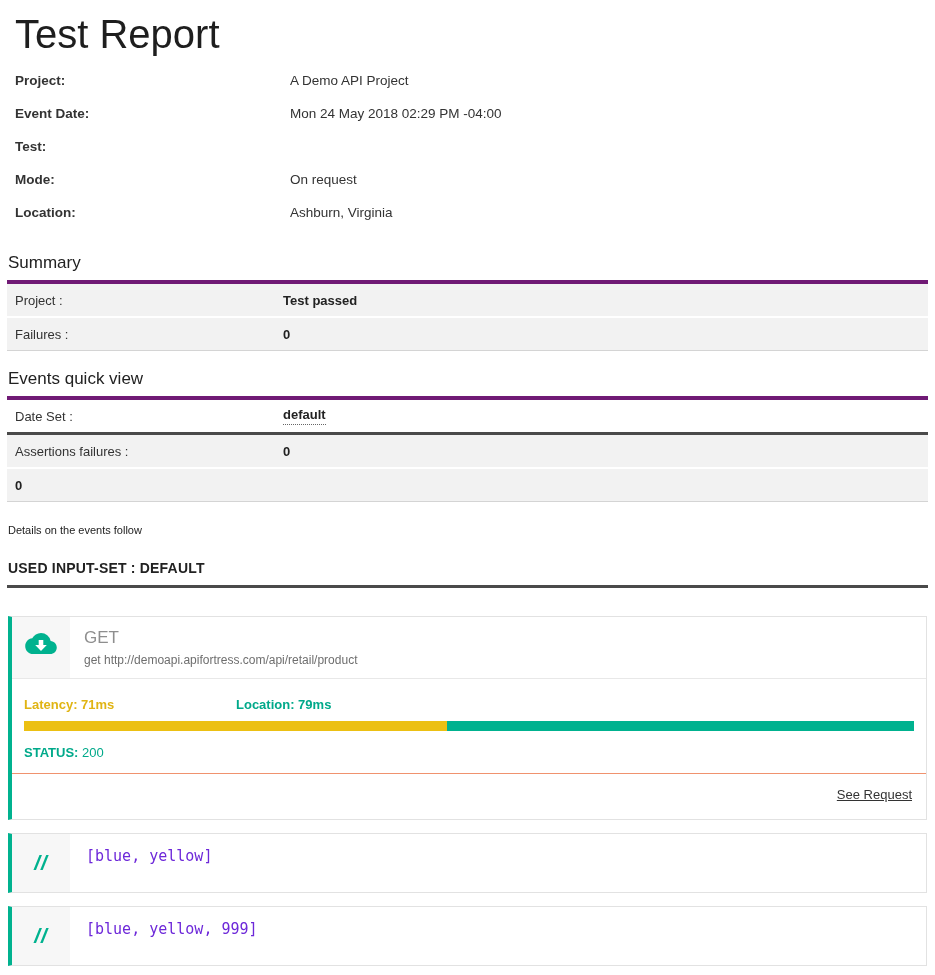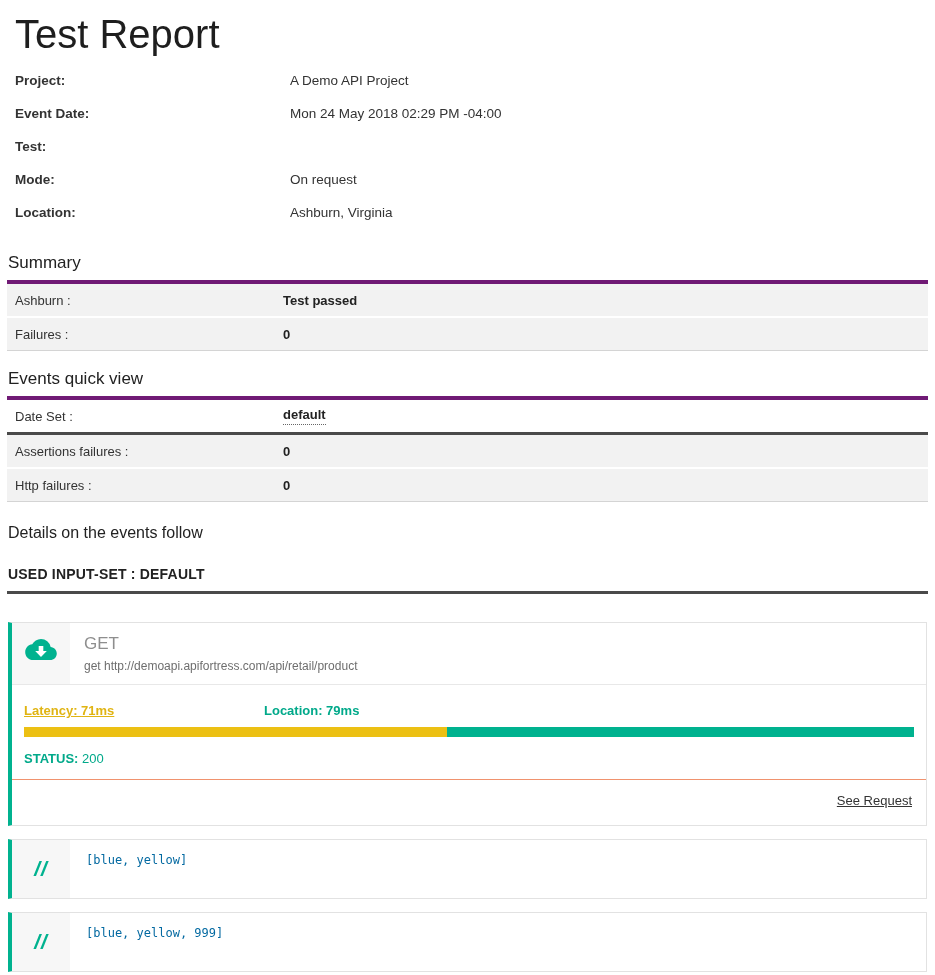--- a/index.html
+++ b/index.html
@@ -22,21 +22,21 @@
   .section-heading{
     font-size:17px;font-weight:400;color:#222;
     margin:18px 0 0;padding:0 0 7px 1px;
     border-bottom:4px solid #701a75;
   }
   .sub-heading{
     font-size:14px;font-weight:bold;color:#222;letter-spacing:.2px;
     margin:24px 0 0;padding:0 0 9px 1px;
     border-bottom:3px solid #4a4a4a;
   }
-  .details-heading{border-bottom:none;padding-bottom:0;margin-top:22px;font-size:16px;}
+  .details-heading{border-bottom:none;padding-bottom:0;margin-top:22px;font-size:11px;}
 
   
   .kv-table{border-bottom:1px solid #d4d4d4;}
   .kv-row{
     display:grid;grid-template-columns:268px 1fr;align-items:center;
     height:32px;background:#f2f2f2;border-bottom:2px solid #fff;
     font-size:13px;padding-left:8px;
   }
   .kv-row:last-child{border-bottom:none;}
   .kv-row.row-white{background:#fff;border-bottom:3px solid #4a4a4a;}
@@ -45,39 +45,39 @@
 
   
   .event-card{margin:28px 1px 0;border:1px solid #e2e2e2;border-left:4px solid #00b28f;background:#fff;}
   .get-row{display:flex;border-bottom:1px solid #e8e8e8;}
   .icon-cell{width:58px;background:#f7f7f7;display:flex;align-items:center;justify-content:center;flex:none;}
   .get-info{padding:11px 14px;}
   .get-method{font-size:17px;color:#8e8e8e;margin-bottom:5px;}
   .get-url{font-size:12px;color:#6e6e6e;}
   .perf{padding:18px 12px 0;}
   .perf-labels{font-size:13px;font-weight:bold;}
-  .latency-label{color:#e0b413;display:inline-block;width:240px;text-decoration:underline;}
+  .latency-label{color:#e0b413;display:inline-block;width:212px;}
   .download-label{color:#00a98a;}
   .bar{height:10px;background:#00b28f;margin-top:9px;overflow:hidden;}
   .bar-fill{height:100%;background:#ecc013;}
   .status-row{padding:14px 12px 13px;font-size:13px;color:#00a98a;}
   .status-label{font-weight:bold;}
   .hr-orange{border:none;border-top:1px solid #f0926e;margin:0;}
   .see-request-row{text-align:right;padding:11px 14px 16px;}
   .see-request{color:#333;font-size:13px;text-decoration:underline;cursor:pointer;}
 
   
   .comment-card{display:flex;margin:13px 1px 0;border:1px solid #e2e2e2;border-left:4px solid #00b28f;min-height:58px;background:#fff;}
   .comment-icon{
     width:58px;background:#f7f7f7;flex:none;
     display:flex;align-items:center;justify-content:center;
     color:#00b28f;font-size:21px;font-style:italic;font-weight:bold;letter-spacing:1px;
     font-family:"Liberation Sans",sans-serif;
   }
-  .comment-body{flex:1;padding:13px 16px;font-family:"DejaVu Sans Mono",monospace;font-size:12px;color:#0369a1;}
+  .comment-body{flex:1;padding:13px 16px;font-family:"DejaVu Sans Mono",monospace;font-size:15px;color:#6d28d9;}
 </style>
 </head>
 <body>
 
 <div class="container">
 
   <div class="header">
     <div class="page-title">Test Report</div>
     <div class="header-info">
       <div class="info-row">
@@ -99,41 +99,40 @@
       <div class="info-row">
         <span class="info-label">Location:</span>
         <span class="info-value">Ashburn, Virginia</span>
       </div>
     </div>
   </div>
 
   <h2 class="section-heading">Summary</h2>
   <div class="kv-table">
     <div class="kv-row">
-      <span class="kv-label">Ashburn :</span>
+      <span class="kv-label">Project :</span>
       <span class="kv-value">Test passed</span>
     </div>
     <div class="kv-row">
       <span class="kv-label">Failures :</span>
       <span class="kv-value">0</span>
     </div>
   </div>
 
   <h2 class="section-heading">Events quick view</h2>
   <div class="kv-table">
     <div class="kv-row row-white">
       <span class="kv-label">Date Set :</span>
       <span><a class="kv-link">default</a></span>
     </div>
     <div class="kv-row">
       <span class="kv-label">Assertions failures :</span>
       <span class="kv-value">0</span>
     </div>
     <div class="kv-row">
-      <span class="kv-label">Http failures :</span>
       <span class="kv-value">0</span>
     </div>
   </div>
 
   <h2 class="section-heading details-heading">Details on the events follow</h2>
   <h3 class="sub-heading">USED INPUT-SET : DEFAULT</h3>
 
   <div class="event-card">
     <div class="get-row">
       <div class="icon-cell">

